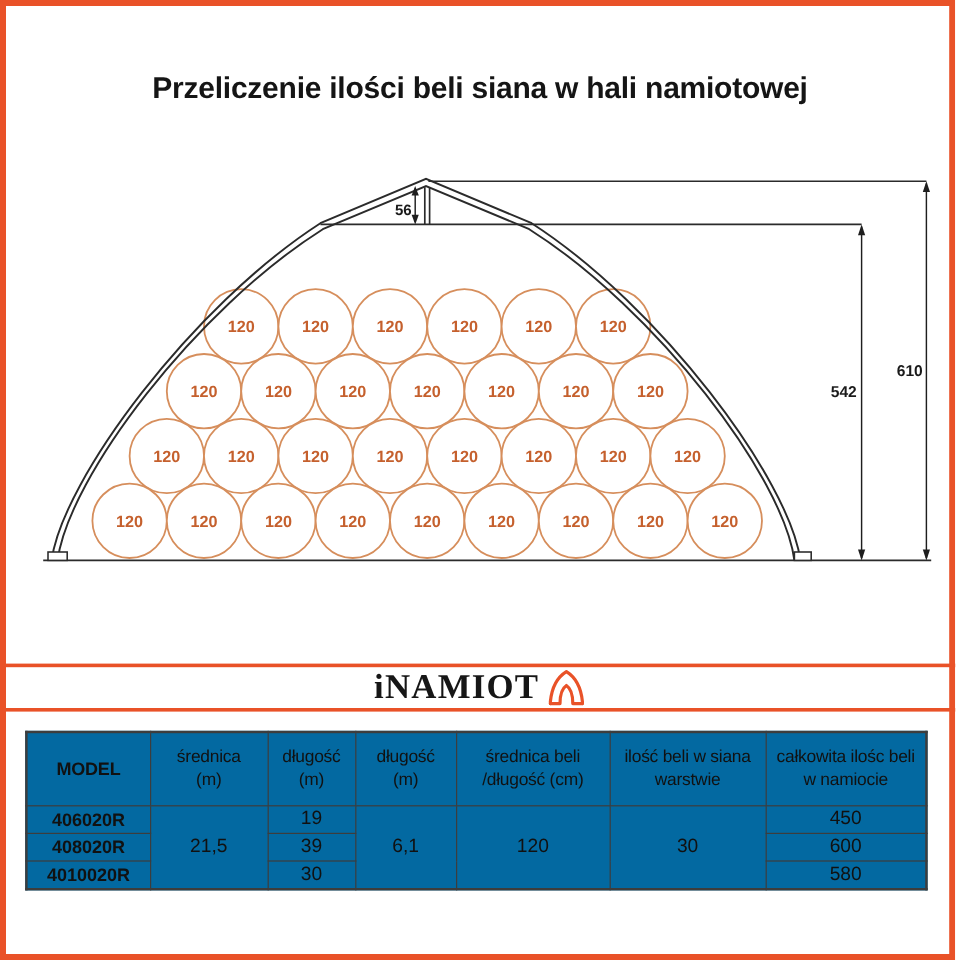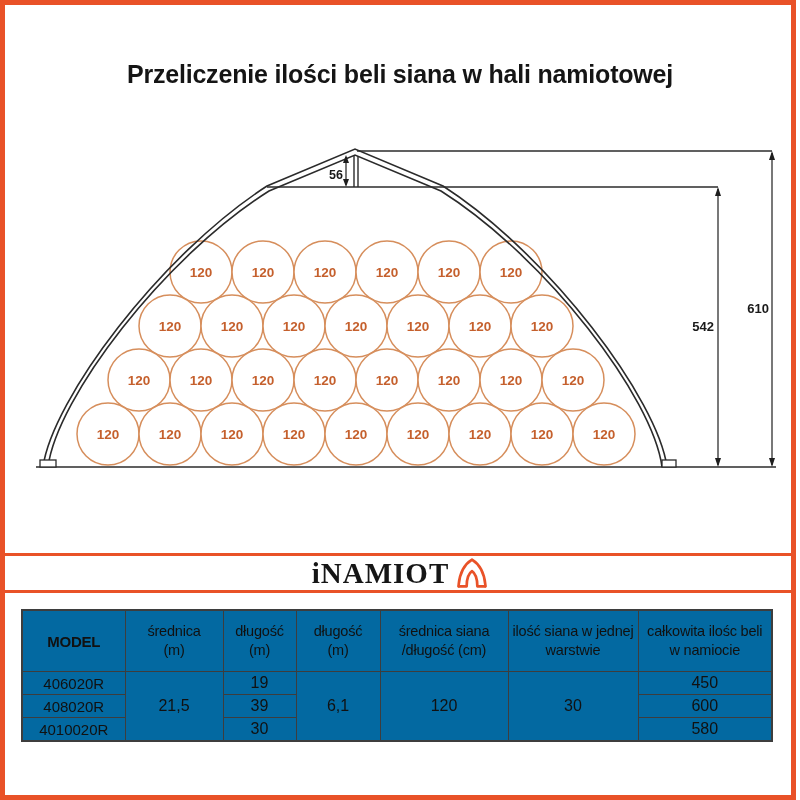--- a/index.html
+++ b/index.html
@@ -31,21 +31,21 @@
     border-collapse:collapse;table-layout:fixed;background:#0369a1;
   }
   .spec-table th,.spec-table td{
     border:1.5px solid #3d3d3d;text-align:center;vertical-align:middle;
     padding:0;overflow:visible;white-space:nowrap;
   }
   .spec-table{border:2.5px solid #3d3d3d;}
   .spec-table th{font-weight:normal;font-size:14.5px;letter-spacing:-0.2px;height:60px;line-height:19px;}
   .spec-table th.model-h{font-weight:bold;font-size:15px;}
   .spec-table td{font-size:16px;height:22px;}
-  .spec-table td.model-cell{font-weight:normal;font-size:15px;}
+  .spec-table td.model-cell{font-weight:bold;font-size:15px;}
 </style>
 </head>
 <body>
 
 <div class="page">
 
   <div class="title">Przeliczenie ilości beli siana w hali namiotowej</div>
 
   <svg class="diagram-svg" width="800" height="552" viewBox="0 0 800 552">
 
@@ -185,25 +185,25 @@
       </th>
       <th>
         <div>długość</div>
             <div>(m)</div>
       </th>
       <th>
         <div>długość</div>
             <div>(m)</div>
       </th>
       <th>
-        <div>średnica siana</div>
+        <div>średnica beli</div>
             <div>/długość (cm)</div>
       </th>
       <th>
-        <div>ilość siana w jednej</div>
+        <div>ilość beli w siana</div>
             <div>warstwie</div>
       </th>
       <th>
         <div>całkowita ilośc beli</div>
             <div>w namiocie</div>
       </th>
     </tr>
     <tr>
       <td class="model-cell">406020R</td>
       <td rowspan="3">21,5</td>

